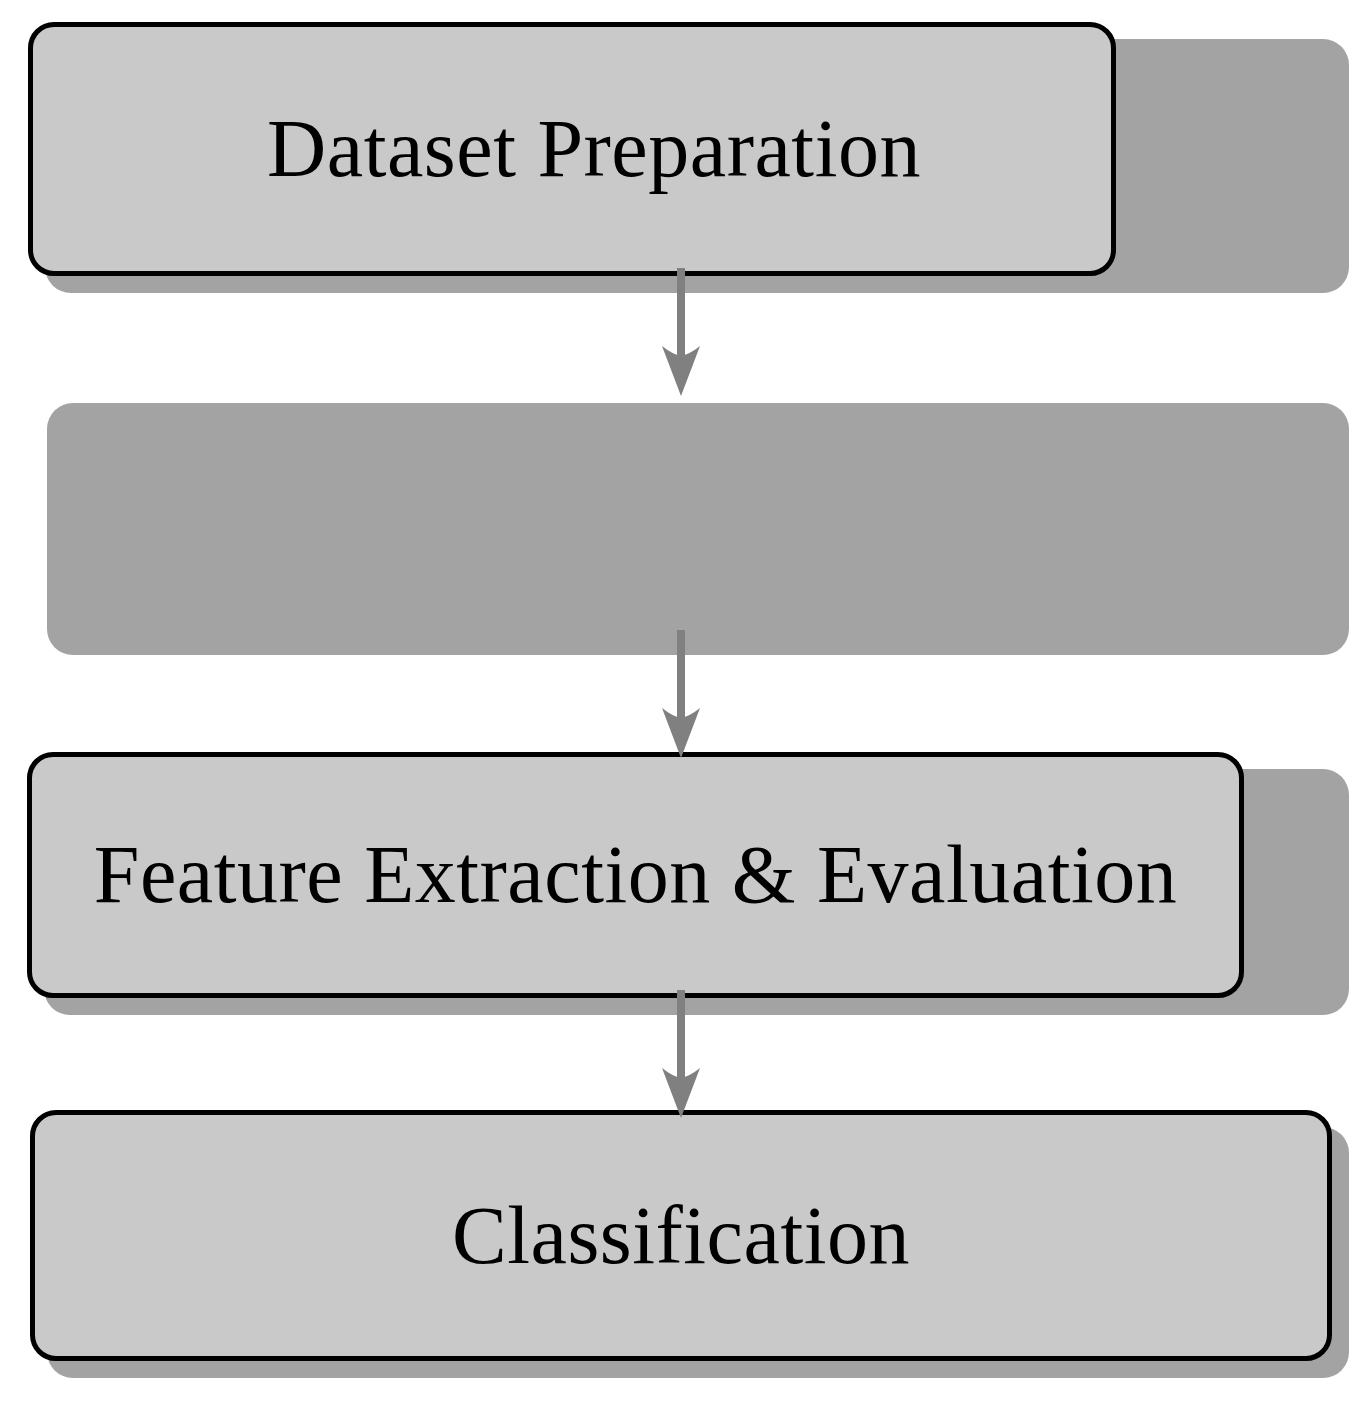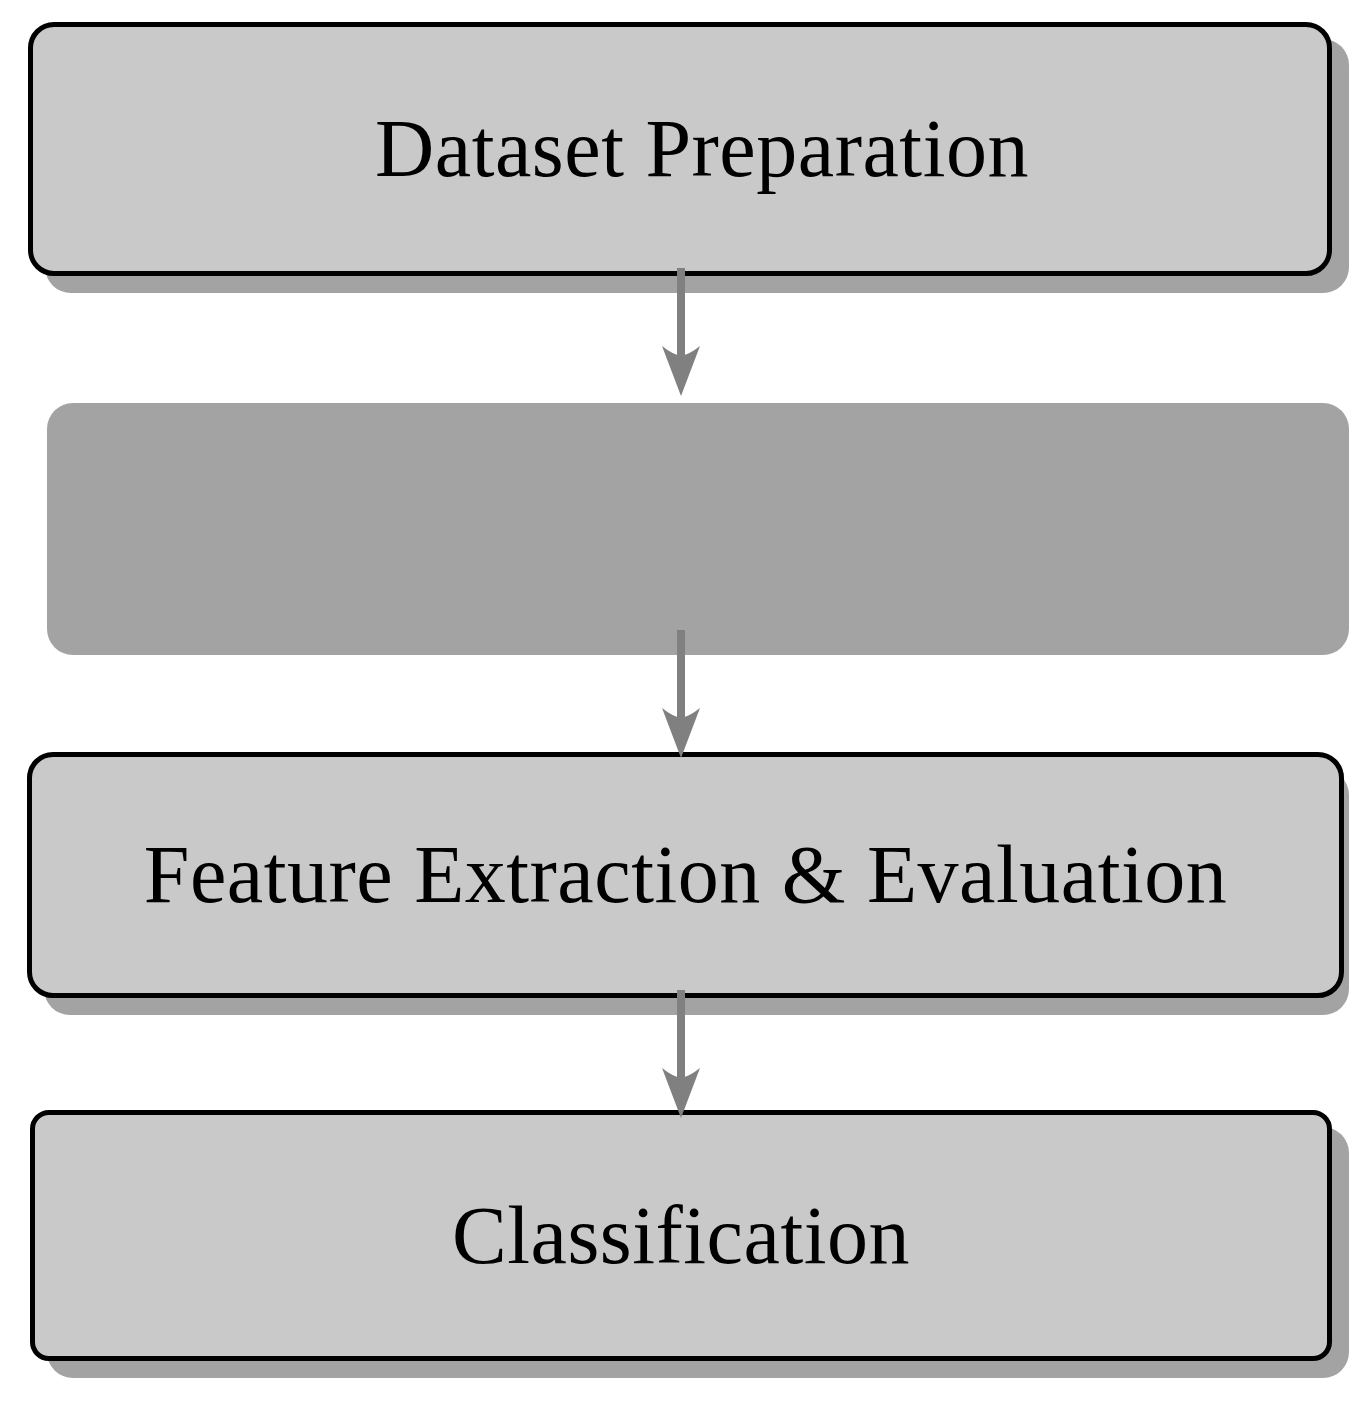--- a/index.html
+++ b/index.html
@@ -44,33 +44,33 @@
     white-space: nowrap;
     color: #000000;
     font-family: "Liberation Serif", "DejaVu Serif", serif;
     font-weight: 400;
     line-height: 1;
     letter-spacing: 0.5px;
     transform: scaleX(0.93);
     transform-origin: center center;
   }
   
-  .n1 { left: 28px;  top: 22px;   width: 1304px; height: 254px; padding-left: 44px; }
+  .n1 { left: 28px;  top: 22px;   width: 1088px; height: 254px; padding-left: 44px; }
   .s1 { left: 45px;  top: 39px;   width: 1304px; height: 254px; }
   .n1 .node-label { font-size: 82px; }
 
   .n2 { left: 30px;  top: 386px;  width: 1302px; height: 252px; }
   .s2 { left: 47px;  top: 403px;  width: 1302px; height: 252px; }
   .n2 .node-label { font-size: 82px; }
 
-  .n3 { left: 27px;  top: 752px;  width: 1317px; height: 246px; }
+  .n3 { left: 27px;  top: 752px;  width: 1217px; height: 246px; }
   .s3 { left: 44px;  top: 769px;  width: 1305px; height: 246px; }
   .n3 .node-label { font-size: 82px; }
 
-  .n4 { left: 30px;  top: 1110px; width: 1302px; height: 251px; border-radius: 19px; }
+  .n4 { left: 30px;  top: 1110px; width: 1302px; height: 251px; }
   .s4 { left: 47px;  top: 1127px; width: 1302px; height: 251px; }
   .n4 .node-label { font-size: 82px; }
 
   
   .arrow {
     position: absolute;
     z-index: 3;
   }
   .a1 { left: 645px; top: 268px;  width: 72px; height: 128px; }
   .a2 { left: 645px; top: 630px;  width: 72px; height: 128px; }

